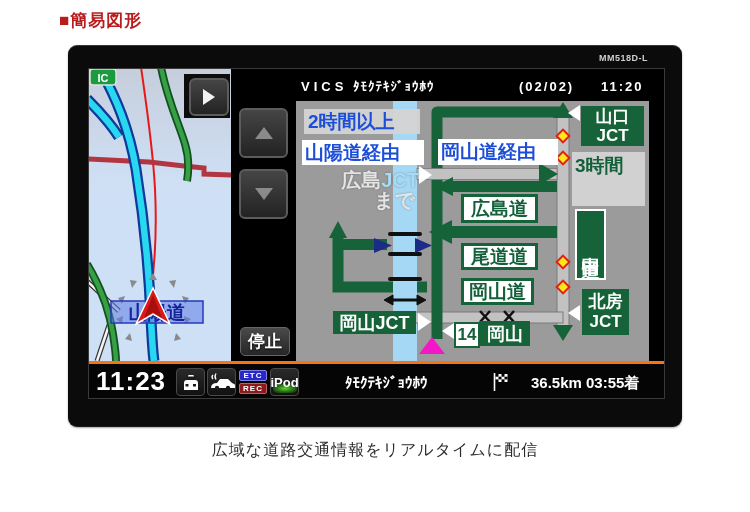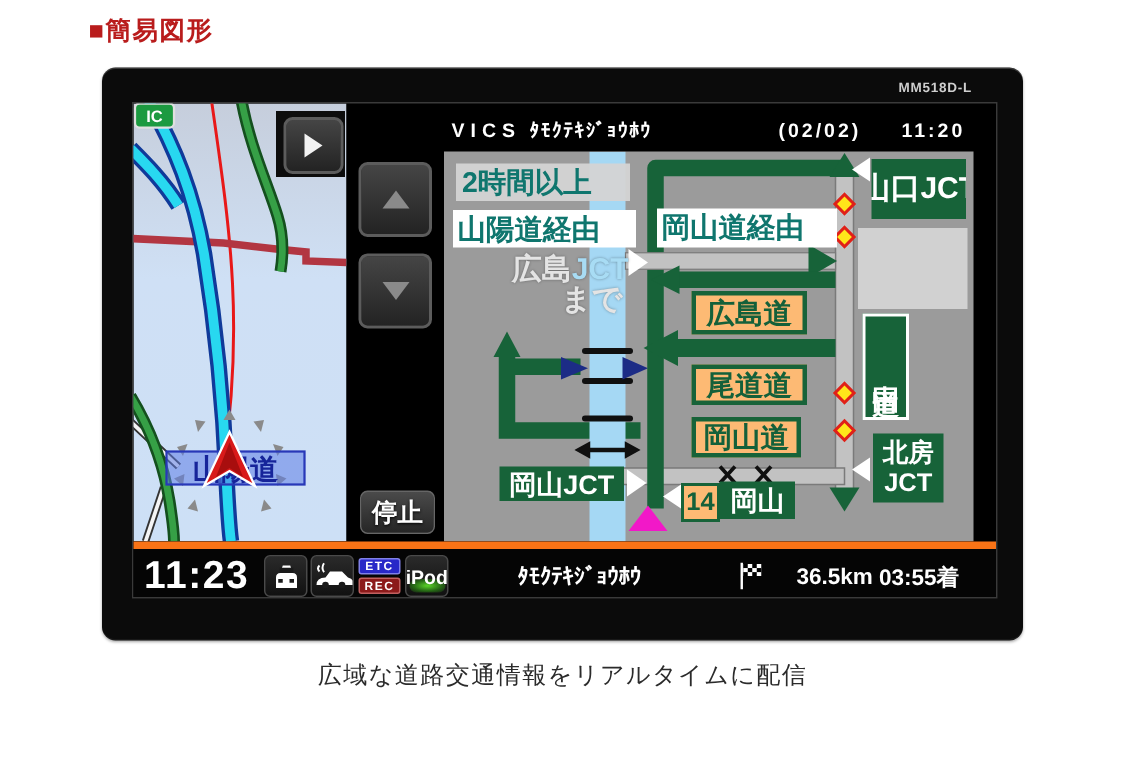--- a/index.html
+++ b/index.html
@@ -23,32 +23,32 @@
          display:flex;align-items:center;justify-content:center;}
   .tri-up{width:0;height:0;border-left:9px solid transparent;border-right:9px solid transparent;border-bottom:12px solid #8a8a8a;}
   .tri-down{width:0;height:0;border-left:9px solid transparent;border-right:9px solid transparent;border-top:12px solid #8a8a8a;}
   .tri-right{width:0;height:0;border-top:8px solid transparent;border-bottom:8px solid transparent;border-left:12px solid #f2f2f2;}
   .stopbtn{background:linear-gradient(#4a4a4a,#262626);border:1px solid #666;border-radius:5px;
            color:#fff;font-size:17px;font-weight:bold;display:flex;align-items:center;justify-content:center;
            text-shadow:0 1px 2px #000;}
 
   
   .panel{left:207px;top:32px;width:353px;height:260px;background:#9b9b9b;overflow:hidden;}
-  .glabel{color:#0f766e;font-weight:bold;display:flex;align-items:center;white-space:nowrap;overflow:hidden;}
+  .glabel{color:#1d4ed8;font-weight:bold;display:flex;align-items:center;white-space:nowrap;overflow:hidden;}
   .gray-bg{background:rgba(212,212,212,.95);}
   .white-bg{background:#ffffff;}
   .greenbox{background:#176339;color:#fff;font-weight:bold;display:flex;align-items:center;justify-content:center;
             white-space:nowrap;overflow:hidden;}
-  .whitebox{background:#fdba74;border:3px solid #176339;color:#14603a;font-weight:bold;display:flex;align-items:center;
+  .whitebox{background:#ffffff;border:3px solid #176339;color:#14603a;font-weight:bold;display:flex;align-items:center;
             justify-content:center;white-space:nowrap;overflow:hidden;box-sizing:border-box;}
   .destlabel{color:#e4e4e4;font-weight:bold;font-size:20px;line-height:20px;text-align:right;text-shadow:0 0 2px rgba(0,0,0,.35);}
   .destlabel .jct{color:#a8dcf4;}
 
   
-  .statusbar{left:0;top:292px;width:575px;height:37px;background:#050505;border-top:5px solid #f97316;box-sizing:border-box;}
+  .statusbar{left:0;top:292px;width:575px;height:37px;background:#050505;border-top:3px solid #f97316;box-sizing:border-box;}
   .clock{left:7px;top:2px;font-size:26px;font-weight:bold;color:#fff;letter-spacing:1px;}
   .tile{width:29px;height:28px;top:4px;background:linear-gradient(#2a2a2a,#111);border:1px solid #4a4a4a;border-radius:4px;
         display:flex;align-items:center;justify-content:center;box-sizing:border-box;}
   .badge{width:28px;height:11px;border-radius:2px;color:#fff;font-size:8px;font-weight:bold;letter-spacing:1px;
          display:flex;align-items:center;justify-content:center;}
   .badge.etc{background:#2828c8;border:1px solid #8080e8;box-sizing:border-box;}
   .badge.rec{background:#8c1a1a;border:1px solid #c06060;box-sizing:border-box;margin-top:2px;}
   .ipodtxt{position:relative;color:#fff;font-size:13px;font-weight:bold;z-index:2;}
   .ipodglow{position:absolute;left:2px;bottom:2px;width:24px;height:9px;border-radius:5px;
             background:radial-gradient(ellipse at center,#5ad428 0%,rgba(50,170,20,.55) 55%,rgba(0,0,0,0) 100%);z-index:1;}
@@ -203,25 +203,26 @@
       <div class="abs destlabel" style="left:38px;top:69px;width:85px;">
         <div><span>広島</span><span class="jct">JCT</span></div>
         <div style="padding-right:4px;"><span>まで</span></div>
       </div>
       <div class="abs glabel white-bg" style="left:142px;top:38px;width:120px;height:26px;font-size:19px;padding-left:3px;box-sizing:border-box;">岡山道経由</div>
 
       <div class="abs whitebox" style="left:165px;top:93px;width:77px;height:29px;font-size:19px;">広島道</div>
       <div class="abs whitebox" style="left:165px;top:142px;width:77px;height:27px;font-size:19px;">尾道道</div>
       <div class="abs whitebox" style="left:165px;top:177px;width:73px;height:27px;font-size:19px;">岡山道</div>
 
-      <div class="abs greenbox" style="left:285px;top:5px;width:63px;height:40px;font-size:20px;flex-direction:row;line-height:19px;">
+      <div class="abs greenbox" style="left:285px;top:5px;width:63px;height:40px;font-size:17px;flex-direction:column;line-height:19px;">
         <span>山口</span>
           <span>JCT</span>
       </div>
       <div class="abs gray-bg" style="left:276px;top:51px;width:73px;height:54px;color:#14603a;font-weight:bold;font-size:19px;line-height:26px;box-sizing:border-box;padding:1px 3px;">
+        <div>3時間</div>
       </div>
       <div class="abs greenbox" style="left:279px;top:108px;width:31px;height:71px;font-size:18px;border:2px solid #fff;box-sizing:border-box;writing-mode:vertical-rl;letter-spacing:2px;">中国道</div>
       <div class="abs greenbox" style="left:286px;top:188px;width:47px;height:46px;font-size:17px;flex-direction:column;line-height:20px;">
         <span>北房</span>
           <span>JCT</span>
       </div>
       <div class="abs greenbox" style="left:37px;top:210px;width:83px;height:23px;font-size:18px;">岡山JCT</div>
       <div class="abs whitebox" style="left:158px;top:221px;width:26px;height:26px;font-size:17px;border-width:2px;">14</div>
       <div class="abs greenbox" style="left:184px;top:220px;width:50px;height:25px;font-size:18px;">岡山</div>
     </div>

